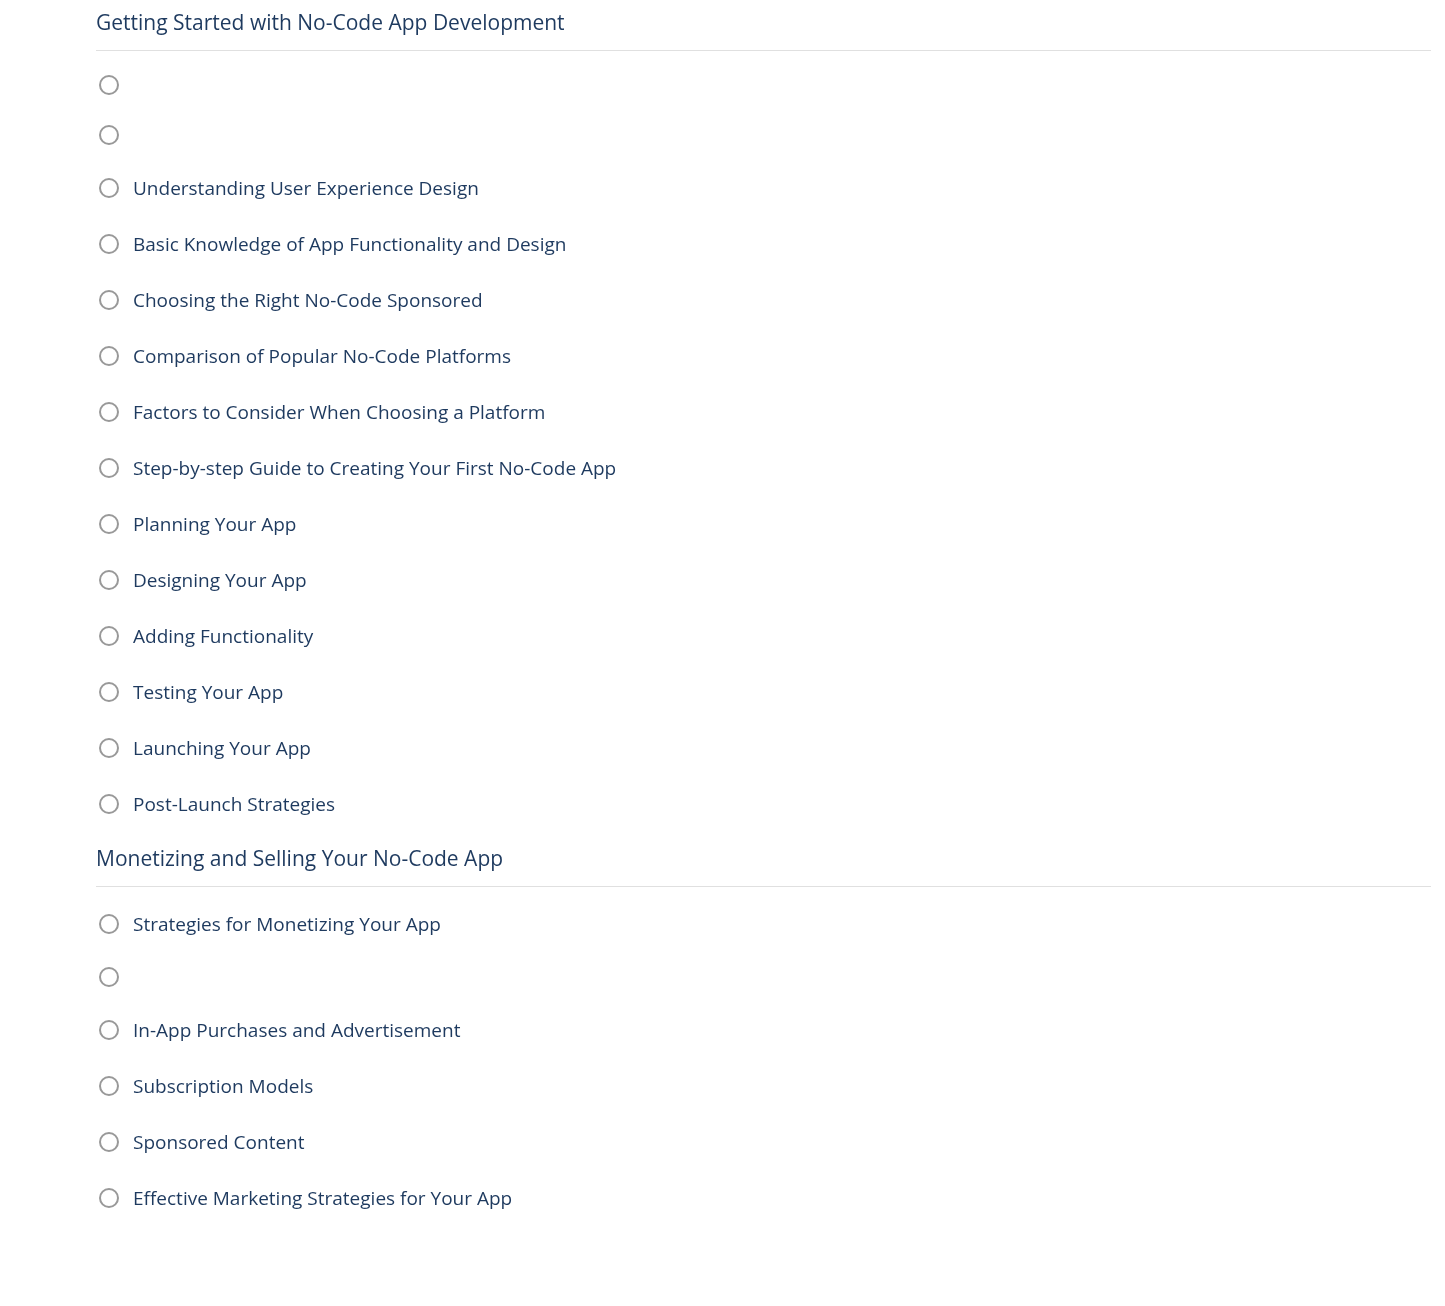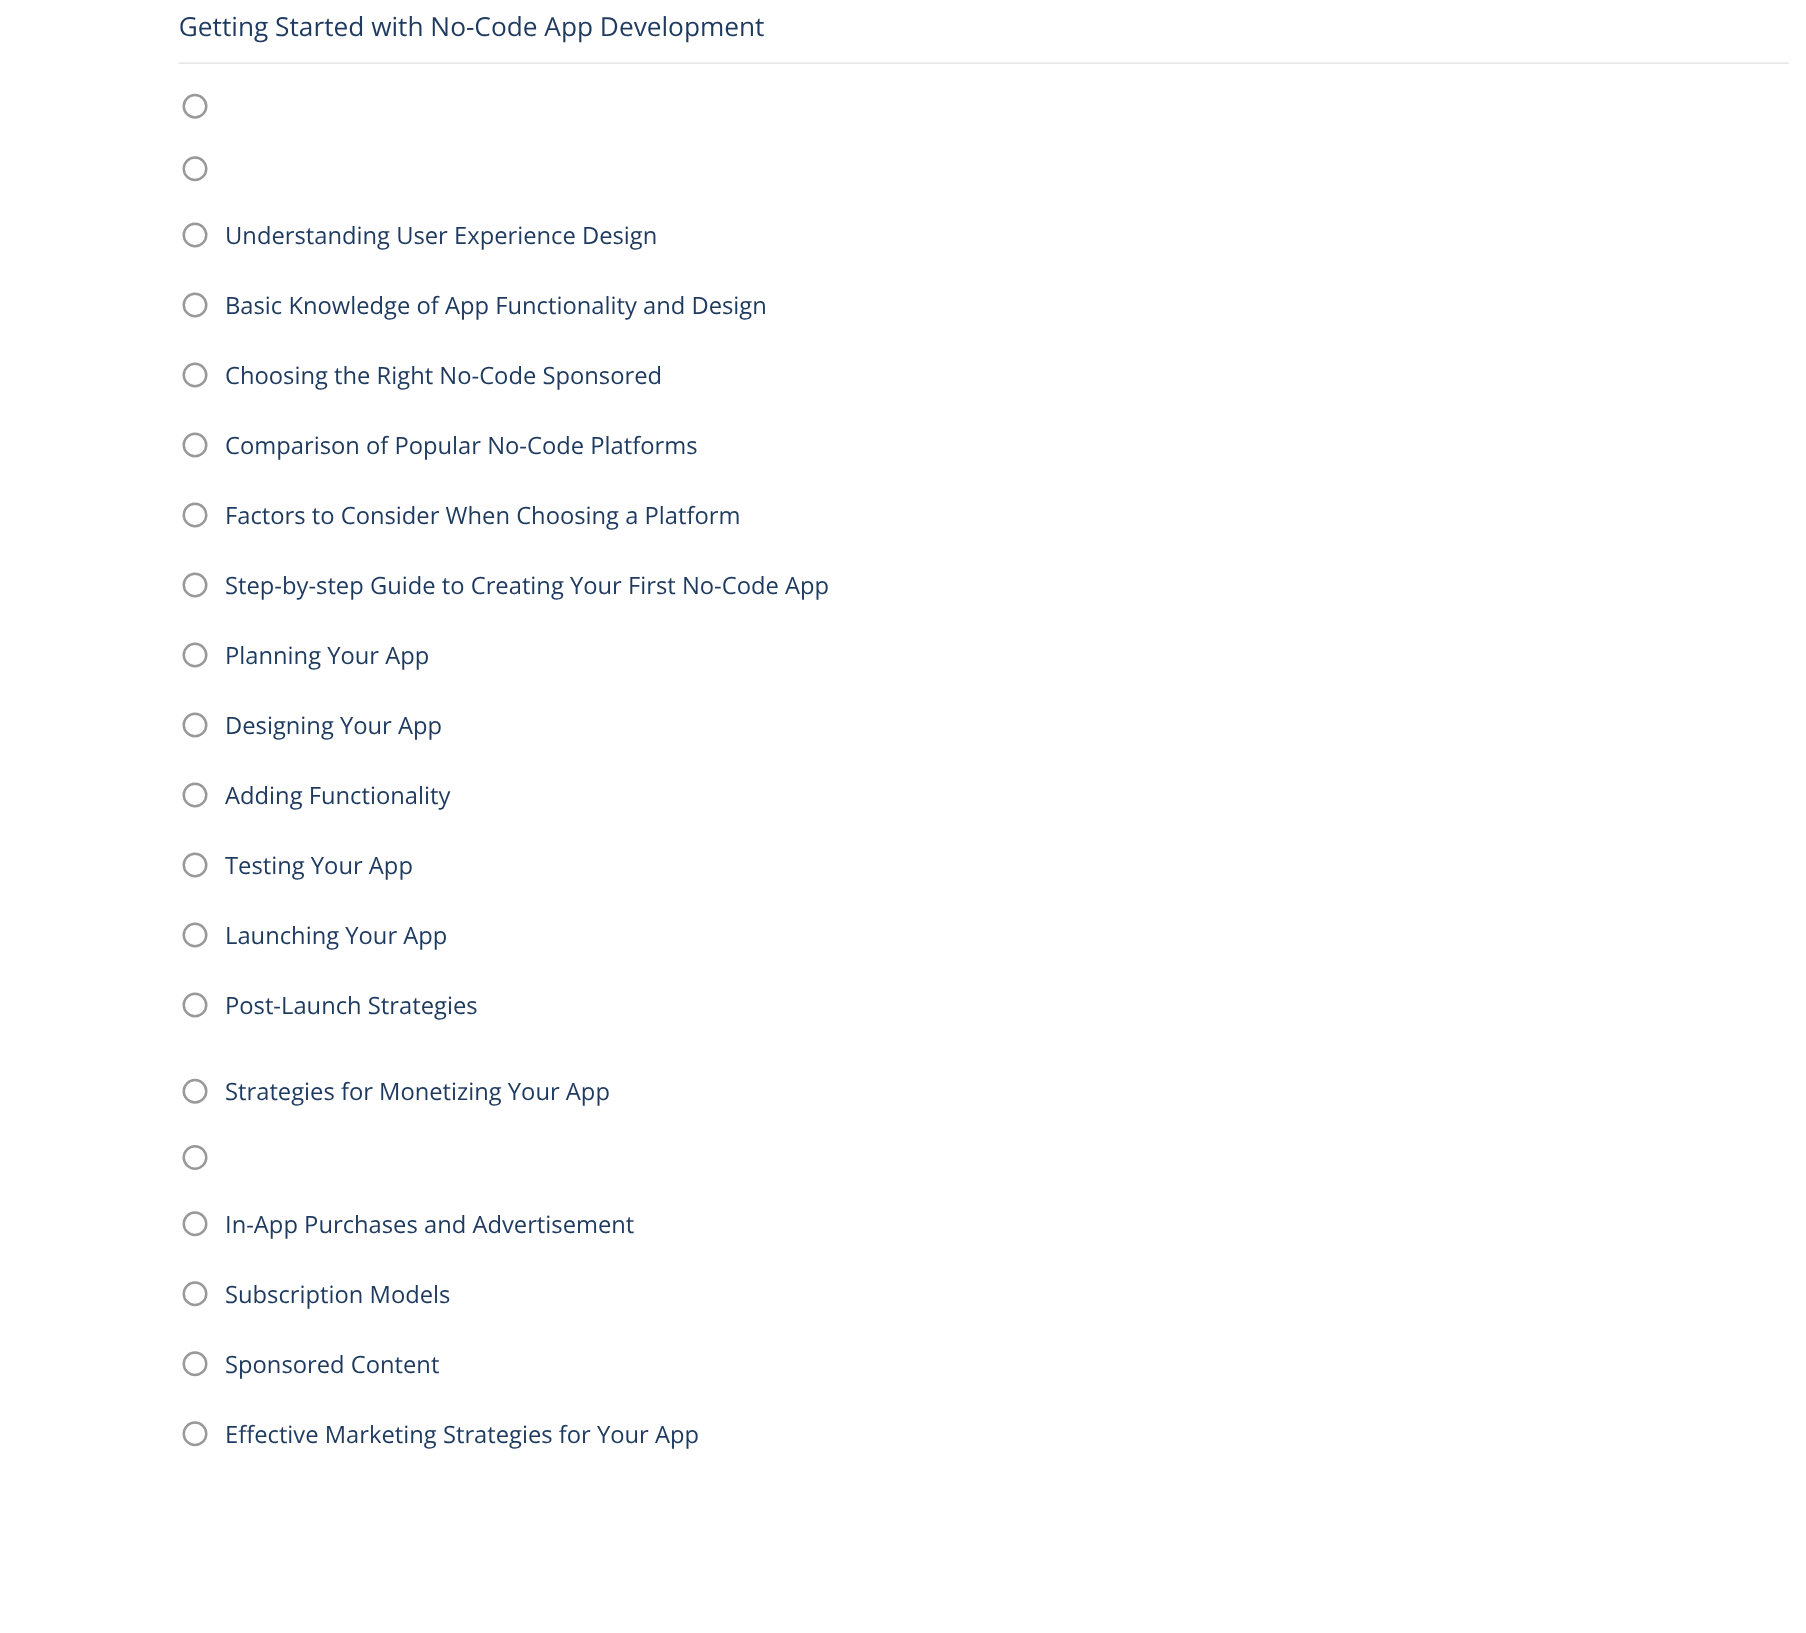--- a/index.html
+++ b/index.html
@@ -9,21 +9,20 @@
     }
     body {
       font-family: 'Open Sans', -apple-system, BlinkMacSystemFont, 'Segoe UI', Roboto, sans-serif;
       background: #ffffff;
       width: 1445px;
       color: #1e3a5f;
     }
     .container {
       padding-left: 96px;
       padding-right: 14px;
-      margin-left: 47px;
     }
     .section-title {
       font-size: 21px;
       font-weight: 500;
       color: #1e3a5f;
       padding-top: 8px;
       padding-bottom: 14px;
       border-bottom: 1px solid #e0e0e0;
       margin-left: 0;
     }
@@ -111,20 +110,21 @@
         <span class="lesson-label">Launching Your App</span>
       </div>
       <div class="lesson-item">
         <div class="circle-checkbox"></div>
         <span class="lesson-label">Post-Launch Strategies</span>
       </div>
     </div>
   </div>
 
   <div class="section">
+    <div class="section-title">Monetizing and Selling Your No-Code App</div>
     <div class="section-items">
       <div class="lesson-item">
         <div class="circle-checkbox"></div>
         <span class="lesson-label">Strategies for Monetizing Your App</span>
       </div>
       <div class="lesson-item">
         <div class="circle-checkbox"></div>
       </div>
       <div class="lesson-item">
         <div class="circle-checkbox"></div>

